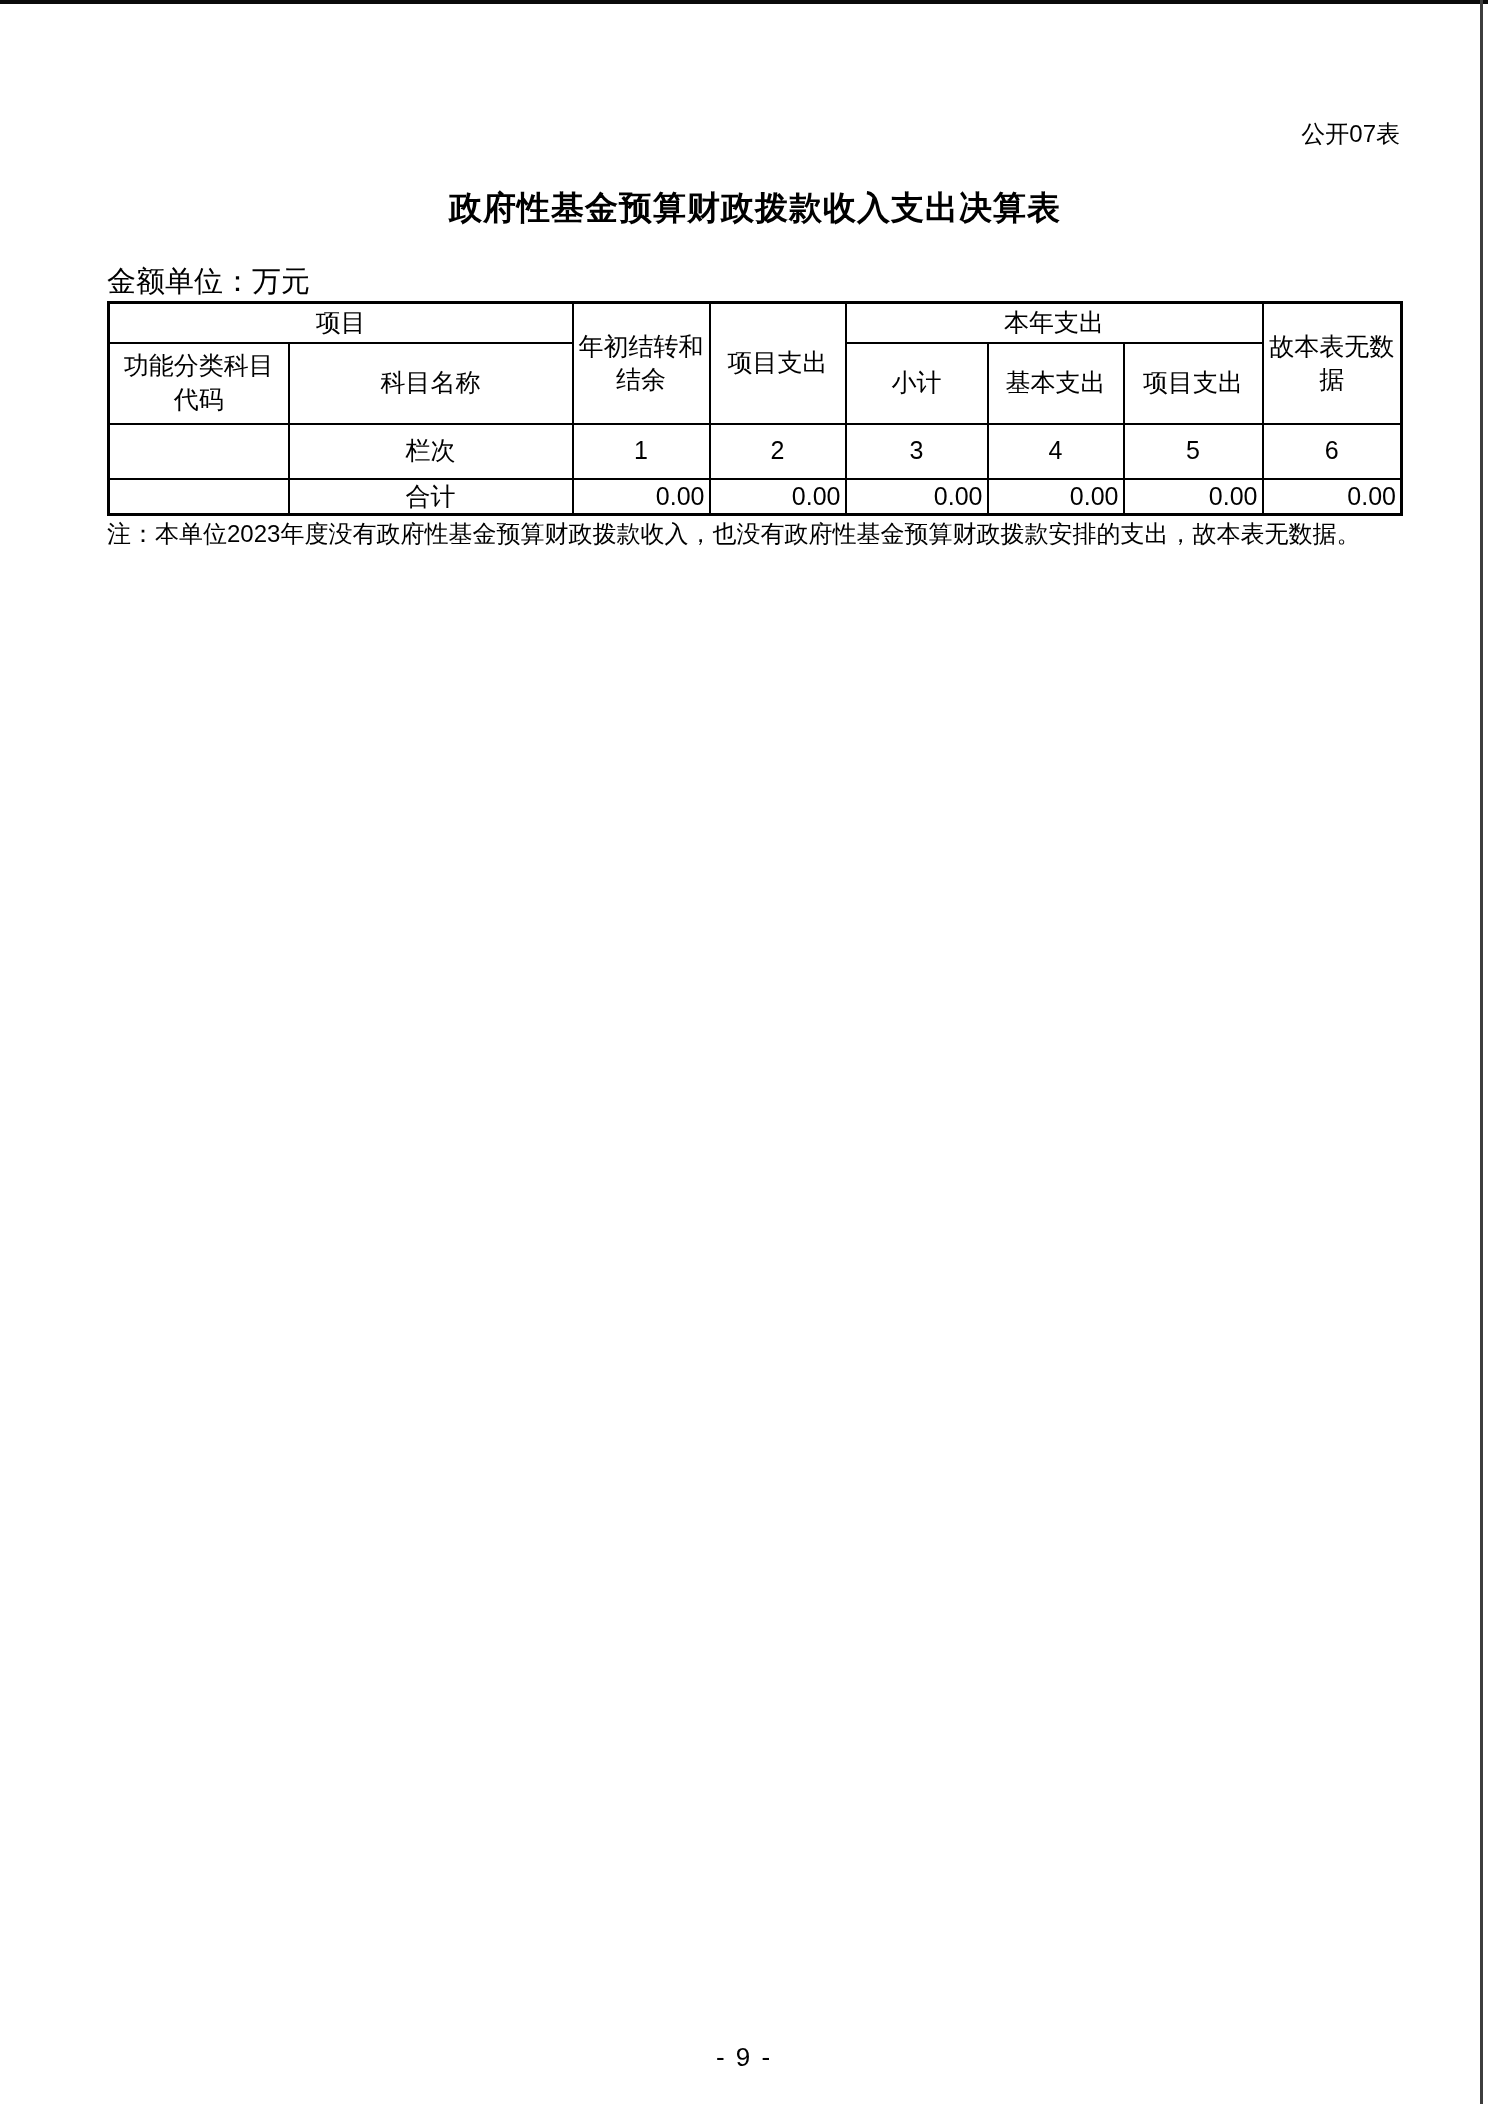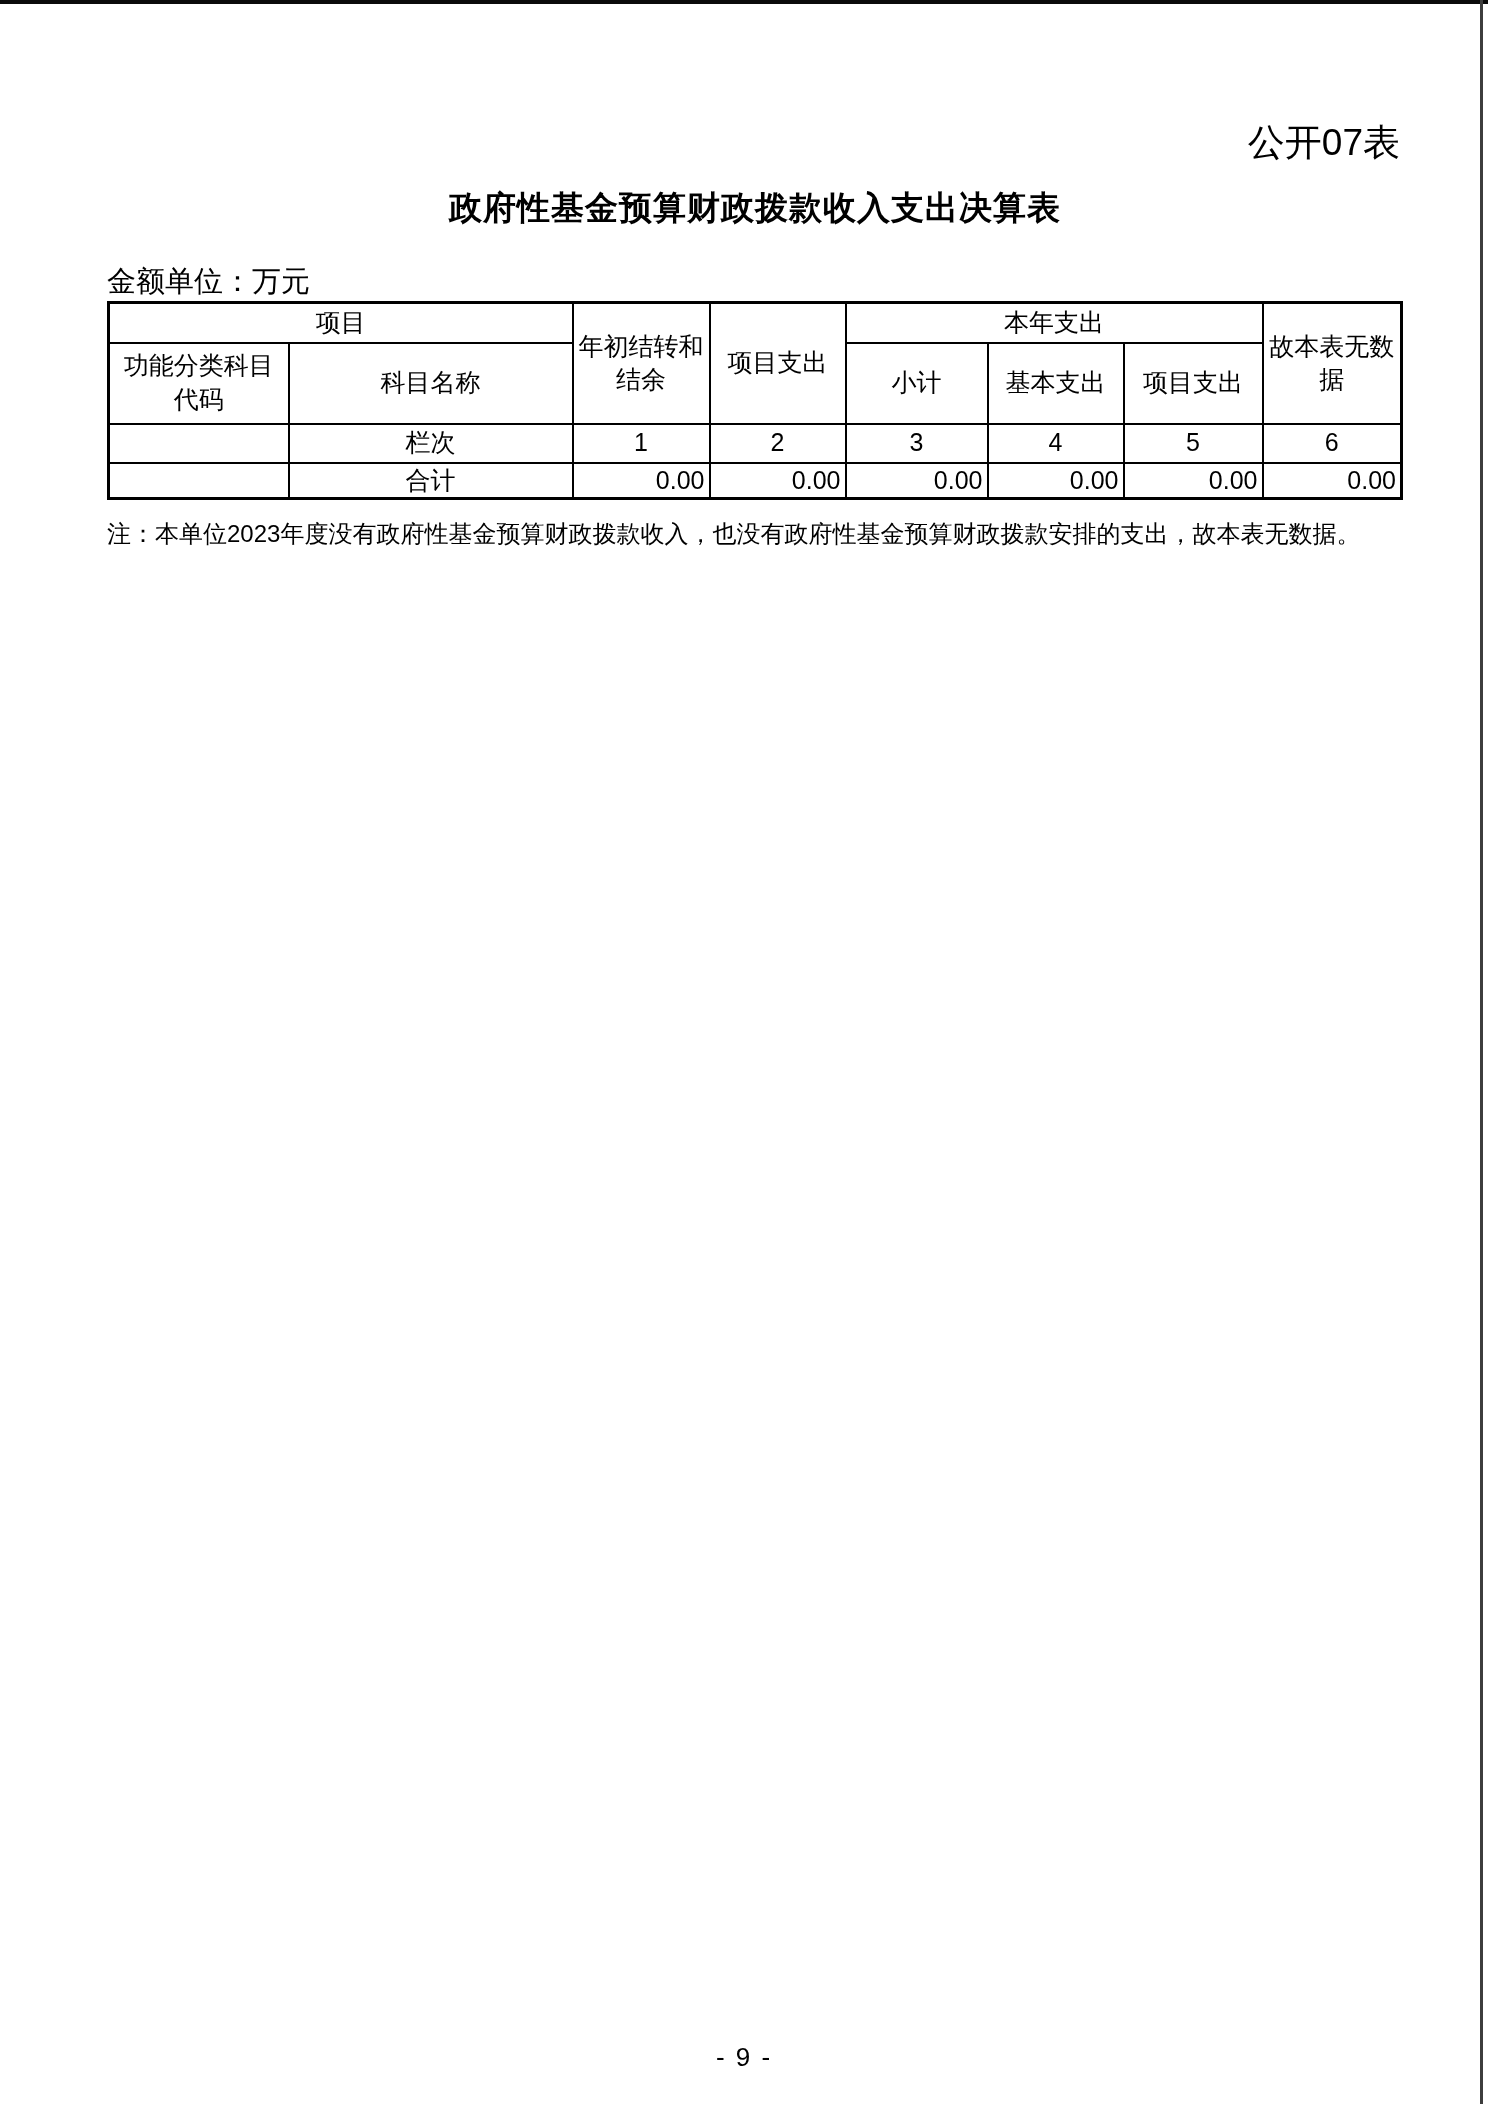--- a/index.html
+++ b/index.html
@@ -3,37 +3,37 @@
 <meta charset="utf-8">
 <style>
   html,body{margin:0;padding:0;}
   body{
     width:1488px;height:2104px;position:relative;background:#ffffff;color:#000;
     font-family:"Liberation Sans","DejaVu Sans",sans-serif;
     overflow:hidden;
   }
   .scan-edge-top{position:absolute;top:0;left:0;width:1488px;height:4px;background:#0a0a0a;}
   .scan-edge-right{position:absolute;top:0;left:1480px;width:3px;height:2104px;background:#3d3d3d;}
-  .form-code{position:absolute;top:118px;left:107px;width:1293px;text-align:right;font-size:37px;}
+  .form-code{position:absolute;top:118px;left:107px;width:1293px;text-align:right;font-size:24px;}
   .doc-title{position:absolute;top:186px;left:0;width:1488px;text-align:center;font-size:33px;font-weight:bold;margin:0;letter-spacing:1px;padding-left:11px;}
   .meta-row{position:absolute;top:262px;left:107px;width:1293px;display:flex;justify-content:space-between;font-size:29px;}
   .budget-table{
     position:absolute;top:301px;left:107px;width:1293px;
     border-collapse:collapse;table-layout:fixed;font-size:25px;
     border:3px solid #000;
     padding-left:48px;
   }
   .budget-table th,.budget-table td{
     border:2px solid #000;font-weight:normal;text-align:center;
     vertical-align:middle;padding:0 2px;line-height:1.35;
     overflow:hidden;word-break:break-all;
   }
   tr.r1{height:40px;}
   tr.r2{height:81px;}
-  tr.r3{height:39px;border-radius:9px;}
+  tr.r3{height:55px;border-radius:9px;}
   tr.r4{height:35px;}
   .budget-table td.num{text-align:right;padding-right:4px;}
   .table-note{position:absolute;top:502px;left:107px;width:1370px;font-size:24px;white-space:nowrap;margin-top:16px;}
   .page-number{position:absolute;top:2042px;left:0;width:1488px;text-align:center;font-size:26px;letter-spacing:2px;}
 </style>
 </head>
 <body>
 
 <div class="scan-edge-top"></div>
 <div class="scan-edge-right"></div>

